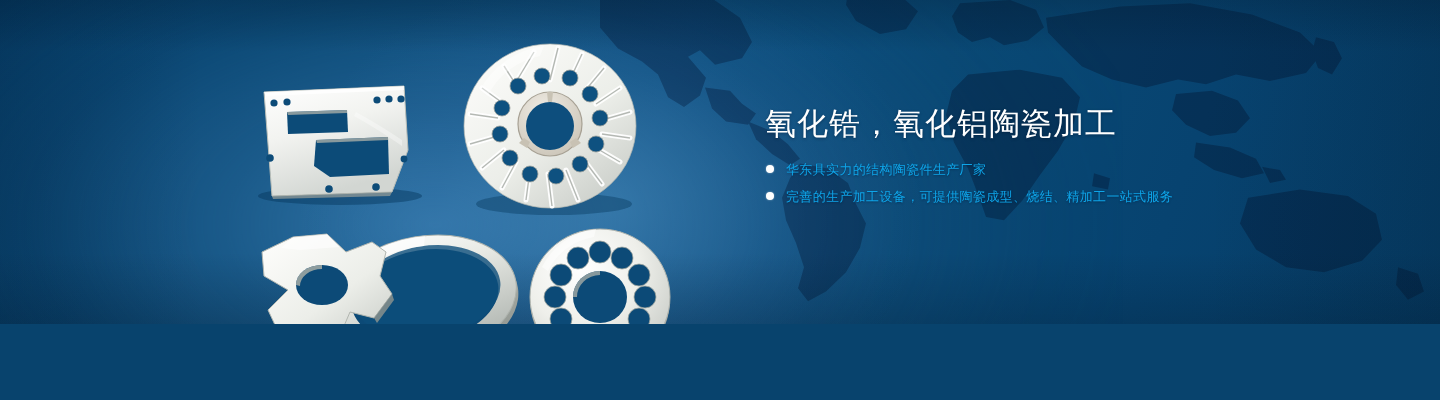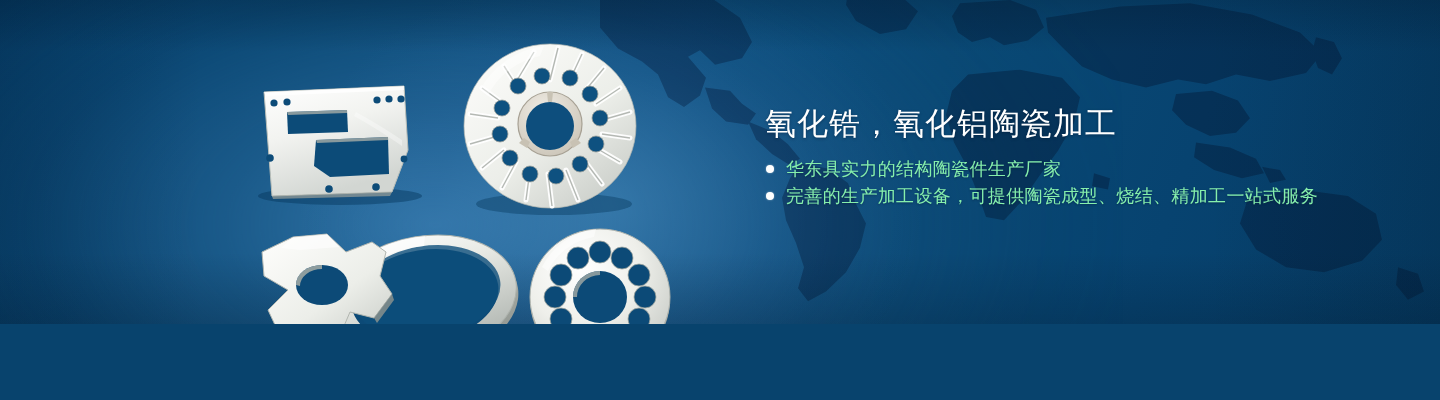--- a/index.html
+++ b/index.html
@@ -95,22 +95,22 @@
   }
   .bullets {
     list-style: none;
     margin: 18px 0 0 0;
     padding: 0;
   }
   .bullets li {
     position: relative;
     padding-left: 21px;
     margin-bottom: 8px;
-    color: #86efac;
-    font-size: 18px;
+    color: #0ea5e9;
+    font-size: 13px;
     line-height: 15px;
     letter-spacing: 0.35px;
     white-space: nowrap;
     text-shadow: 0 1px 2px rgba(0,20,45,0.40);
   }
   .bullets li:last-child { margin-bottom: 0; margin-top: 12px; }
   .bullets li .dot {
     position: absolute;
     left: 1px;
     top: 3px;

